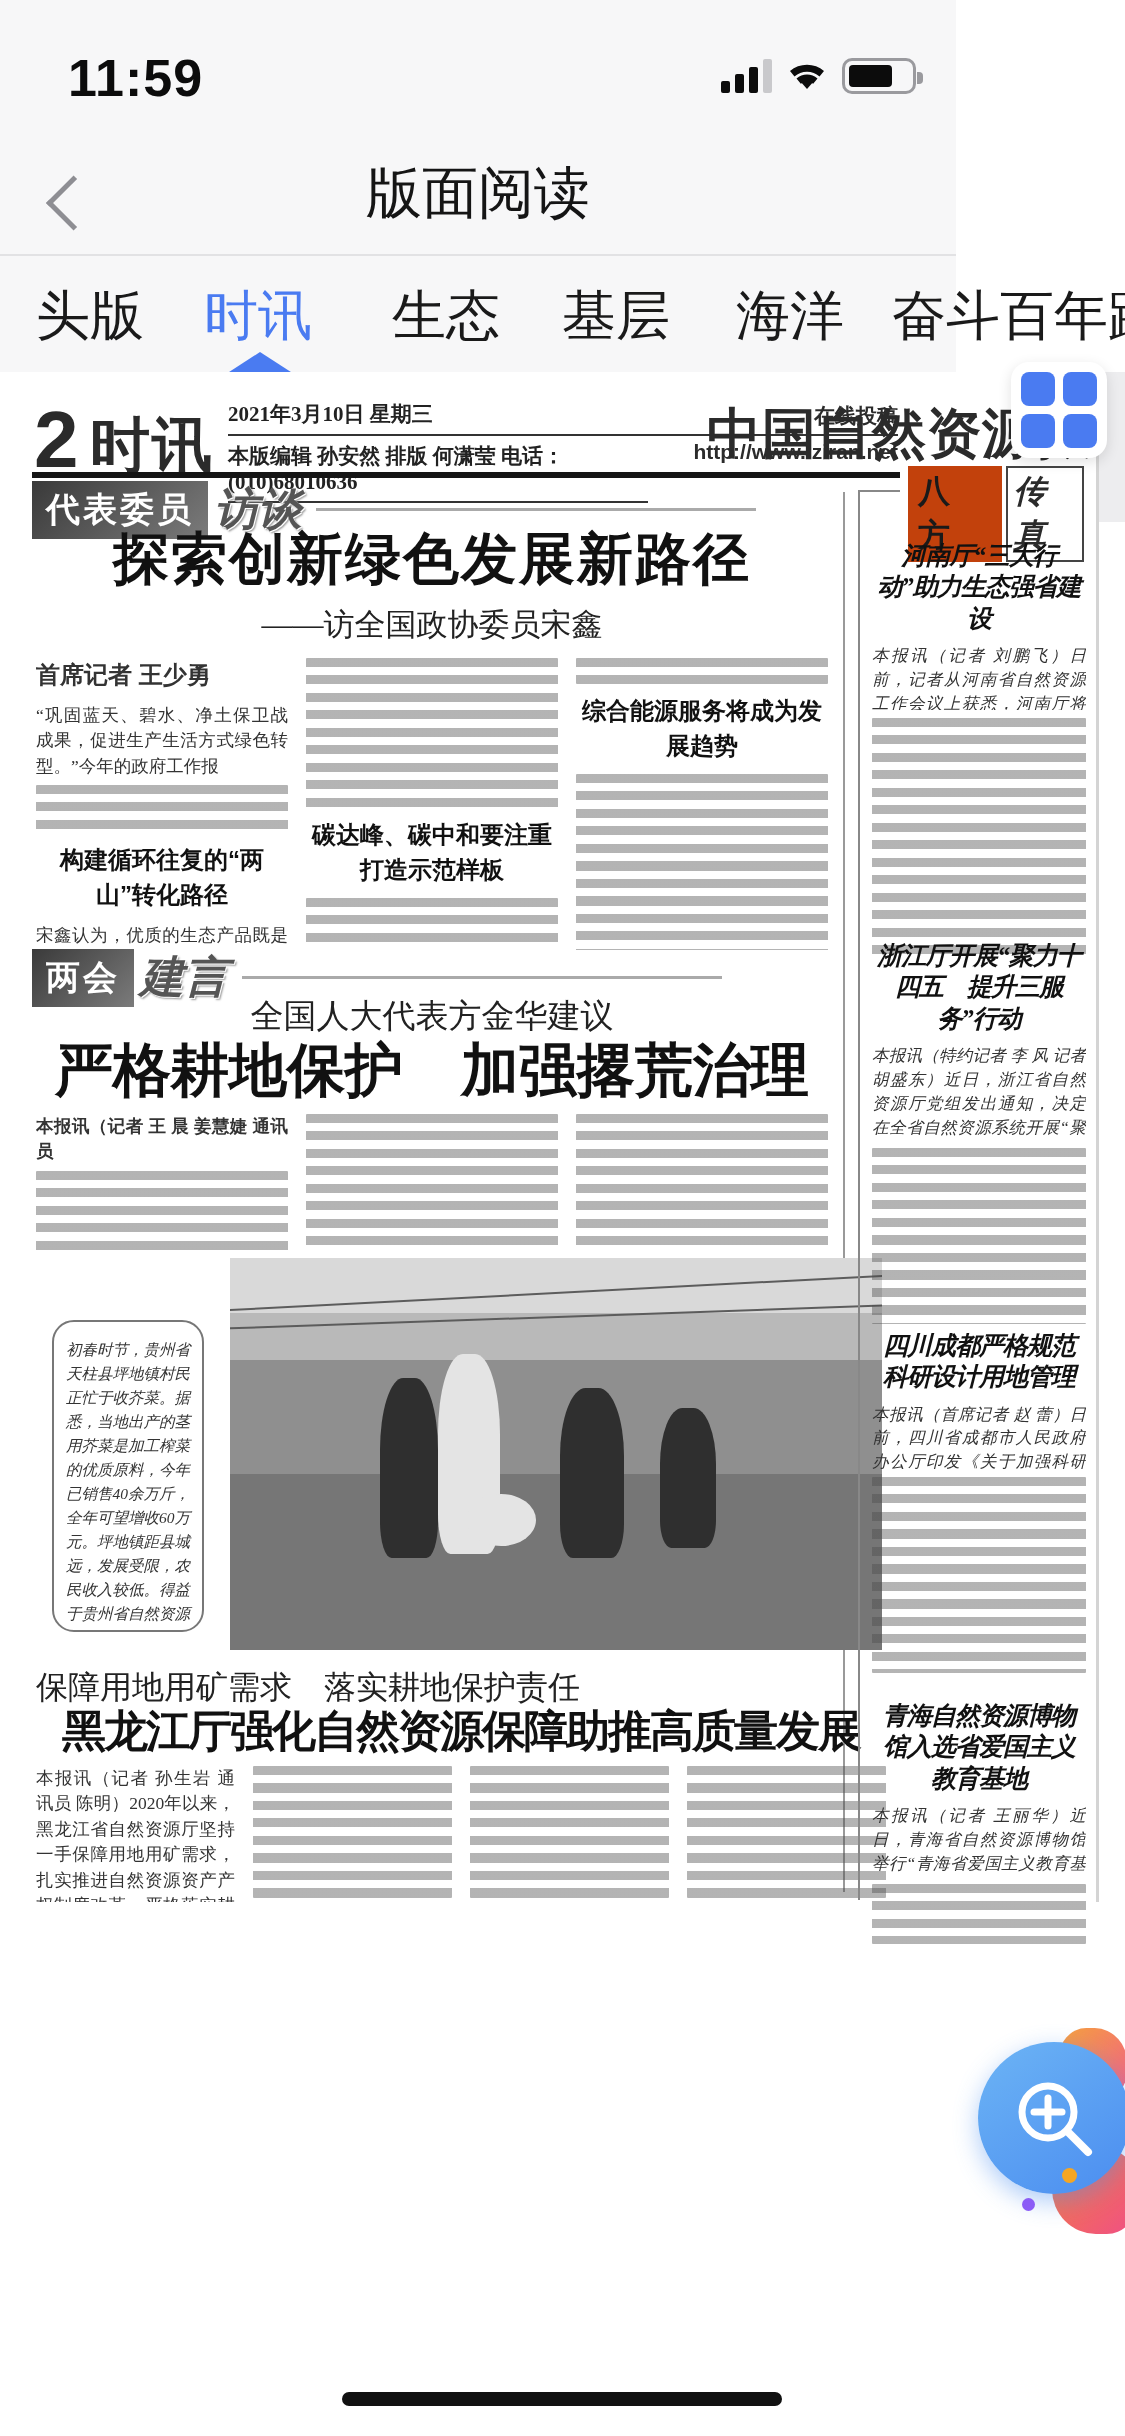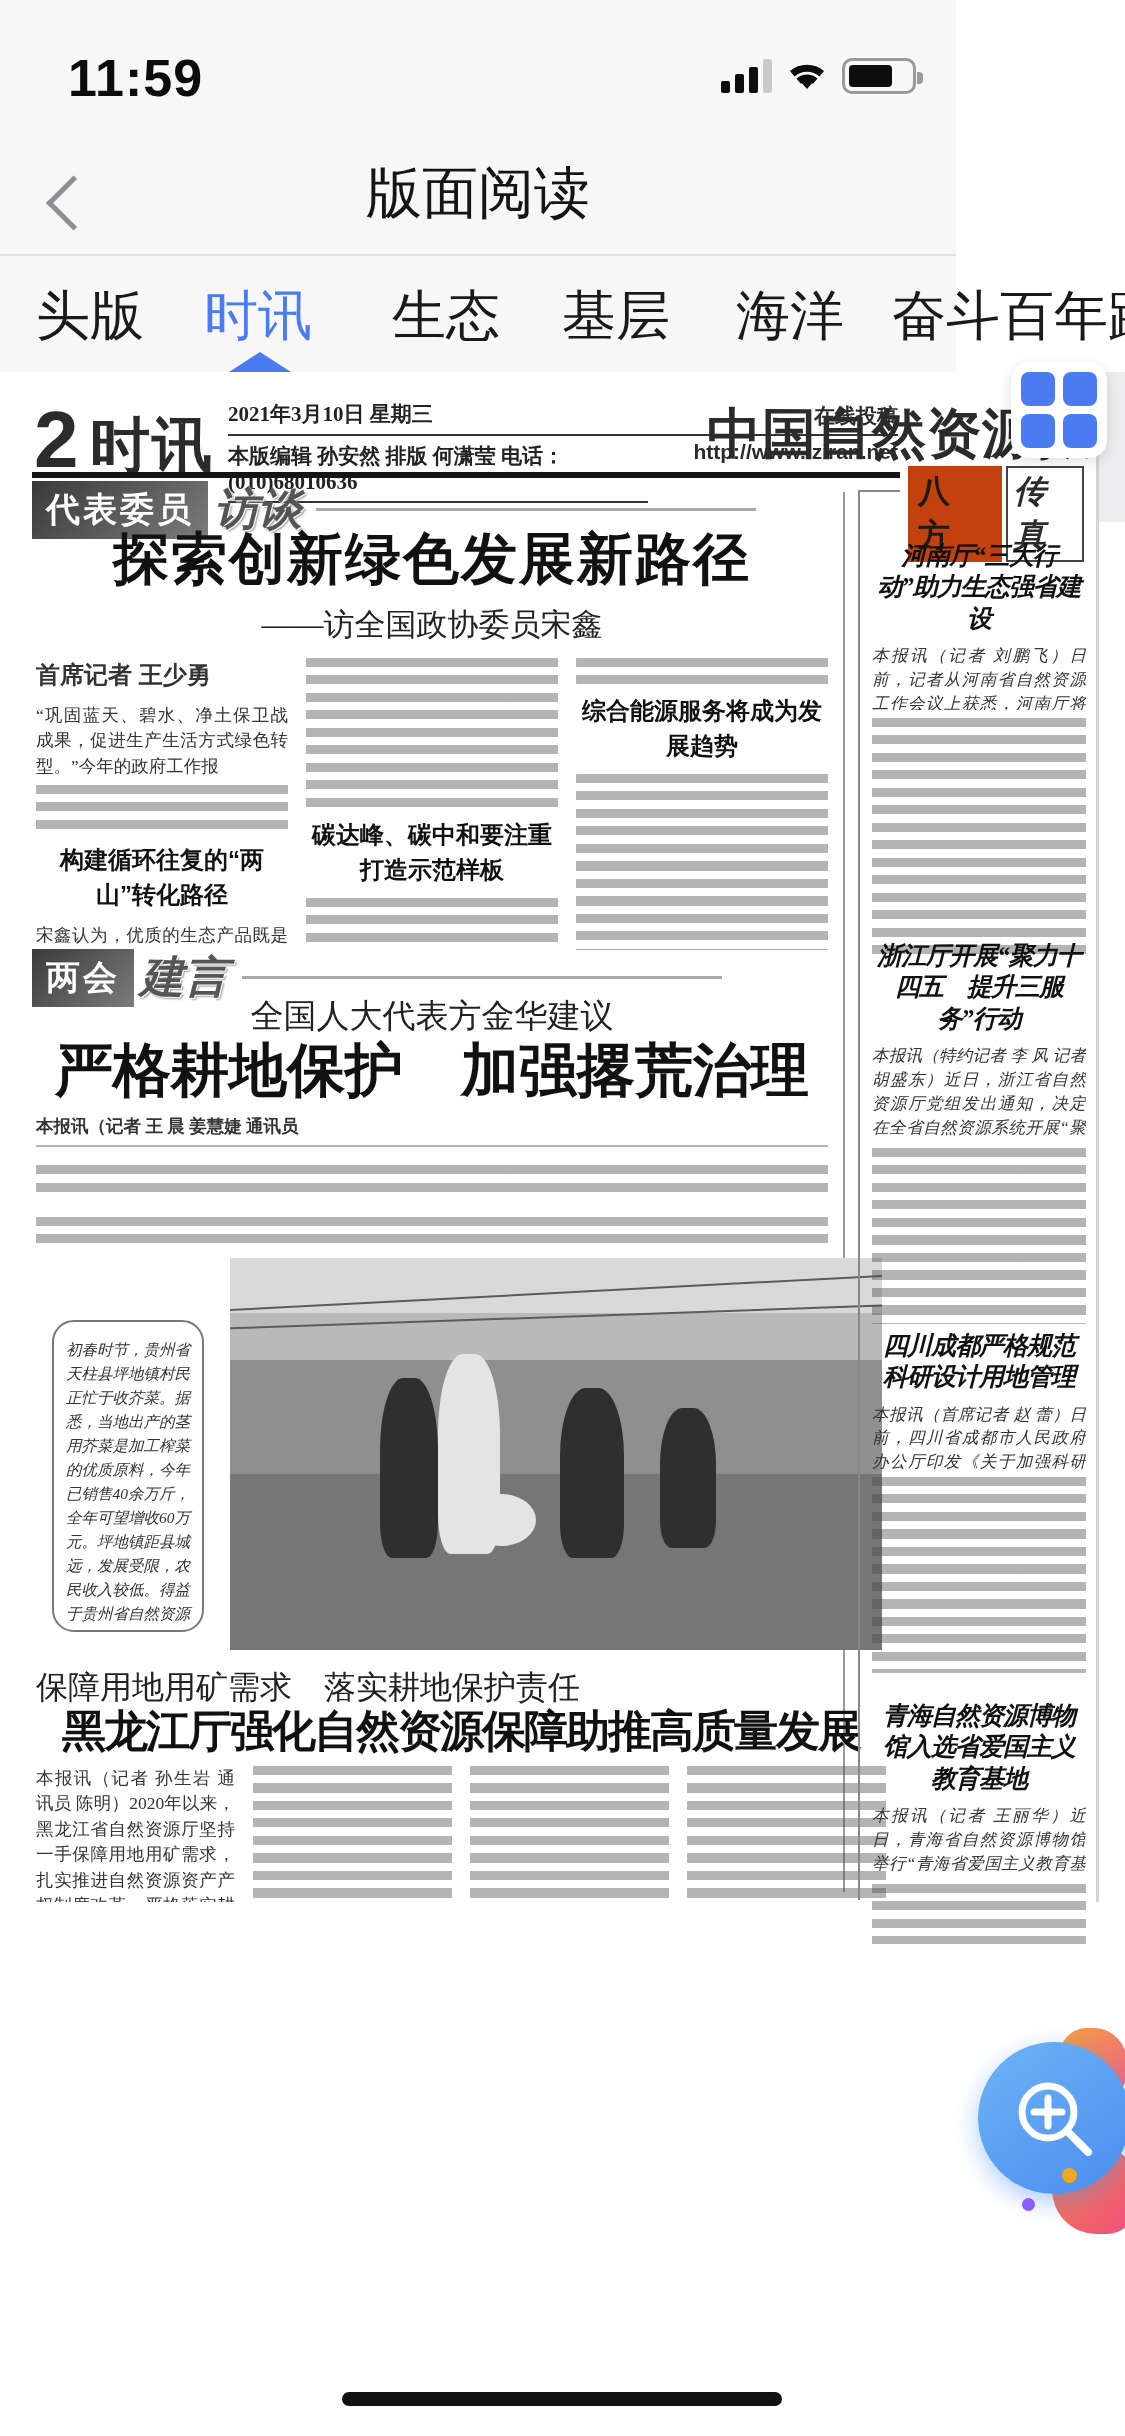--- a/index.html
+++ b/index.html
@@ -182,21 +182,21 @@
       </div>
     </div>
 
     <div class="badge" style="left:4px; top:576px;">
       <span class="bk">两会</span>
       <span class="script">建言</span>
       <span class="tail" style="width:480px"></span>
     </div>
     <div class="b-kick">全国人大代表方金华建议</div>
     <div class="b-head">严格耕地保护　加强撂荒治理</div>
-    <div class="cols" style="left:8px; top:742px; width:792px; height:136px;flex-direction:column;">
+    <div class="cols" style="left:8px; top:742px; width:792px; height:136px;">
       <div class="col">
         <span style="font-weight:700">本报讯（记者 王 晨 姜慧婕 通讯员</span>
         <div class="sim" style="height:82px; margin-top:6px;"></div>
       </div>
       <div class="col">
           <div class="sim" style="height:132px;"></div>
         </div>
       <div class="col">
           <div class="sim" style="height:132px;"></div>
         </div>

